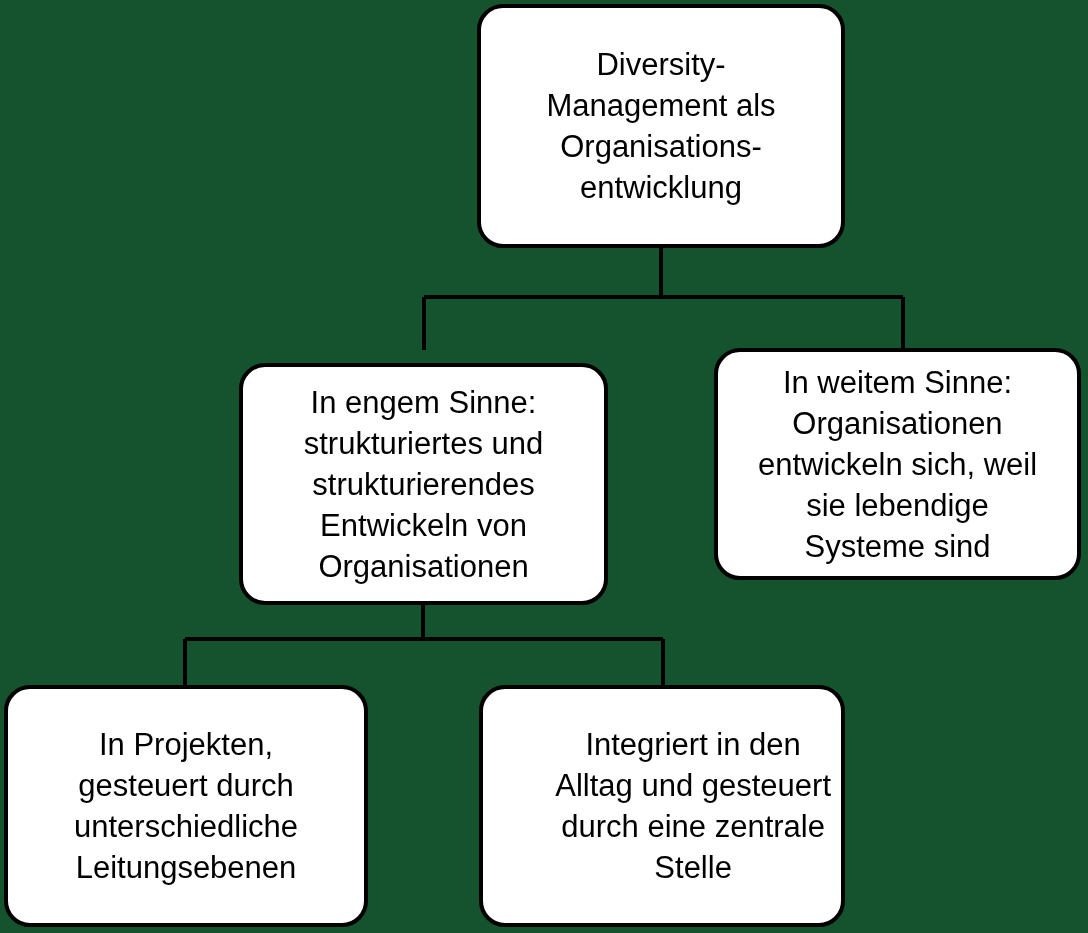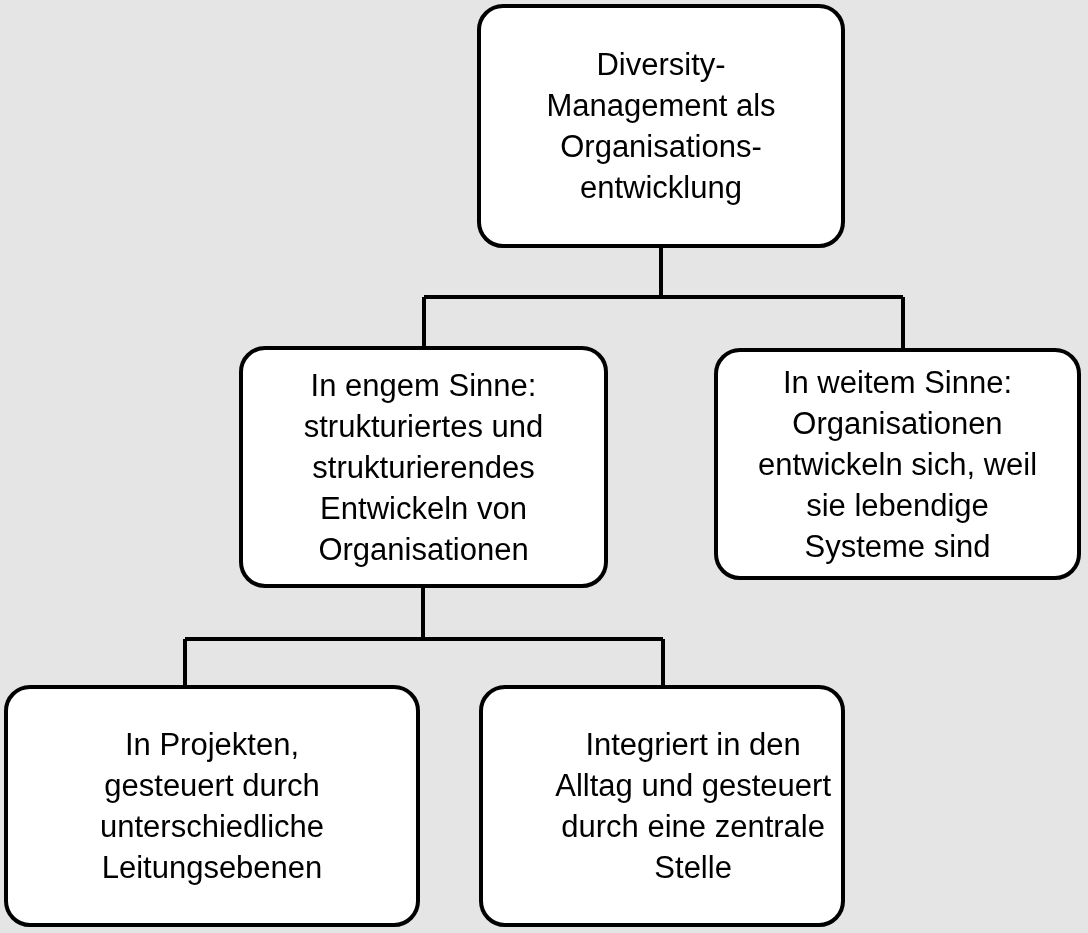--- a/index.html
+++ b/index.html
@@ -4,21 +4,21 @@
 <style>
   html, body {
     margin: 0;
     padding: 0;
     background: #ffffff;
   }
   .canvas {
     position: relative;
     width: 1088px;
     height: 933px;
-    background: #e5e5e5;
+    background: #14532d;
     font-family: "Liberation Sans", sans-serif;
     overflow: hidden;
   }
   .connectors {
     position: absolute;
     left: 0;
     top: 0;
     width: 1088px;
     height: 933px;
   }
@@ -34,23 +34,23 @@
     text-align: center;
     padding: 6px 10px;
   }
   .node-label {
     white-space: pre-line;
     font-size: 31px;
     line-height: 41px;
     color: #000000;
   }
   .node-root       { left: 477px; top: 4px;   width: 368px; height: 244px; }
-  .node-narrow     { left: 239px; top: 346px; width: 369px; height: 242px; }
+  .node-narrow     { left: 239px; top: 363px; width: 369px; height: 242px; }
   .node-wide       { left: 714px; top: 348px; width: 367px; height: 232px; }
-  .node-projects   { left: 4px;   top: 685px; width: 416px; height: 242px; justify-content: center; }
+  .node-projects   { left: 4px;   top: 685px; width: 364px; height: 242px; justify-content: center; }
   .node-integrated { left: 479px; top: 685px; width: 366px; height: 242px; justify-content: flex-end; }
 </style>
 </head>
 <body>
 
 <div class="canvas">
 
   <svg class="connectors" viewBox="0 0 1088 933" xmlns="http://www.w3.org/2000/svg">
     <path d="M661 244 L661 297 M424 297 L903 297 M424 297 L424 350 M903 297 L903 352" fill="none" stroke-width="4" stroke="#000000"></path>
     <path d="M423 586 L423 639 M185 639 L663 639 M185 639 L185 689 M663 639 L663 689" fill="none" stroke-width="4" stroke="#000000"></path>

